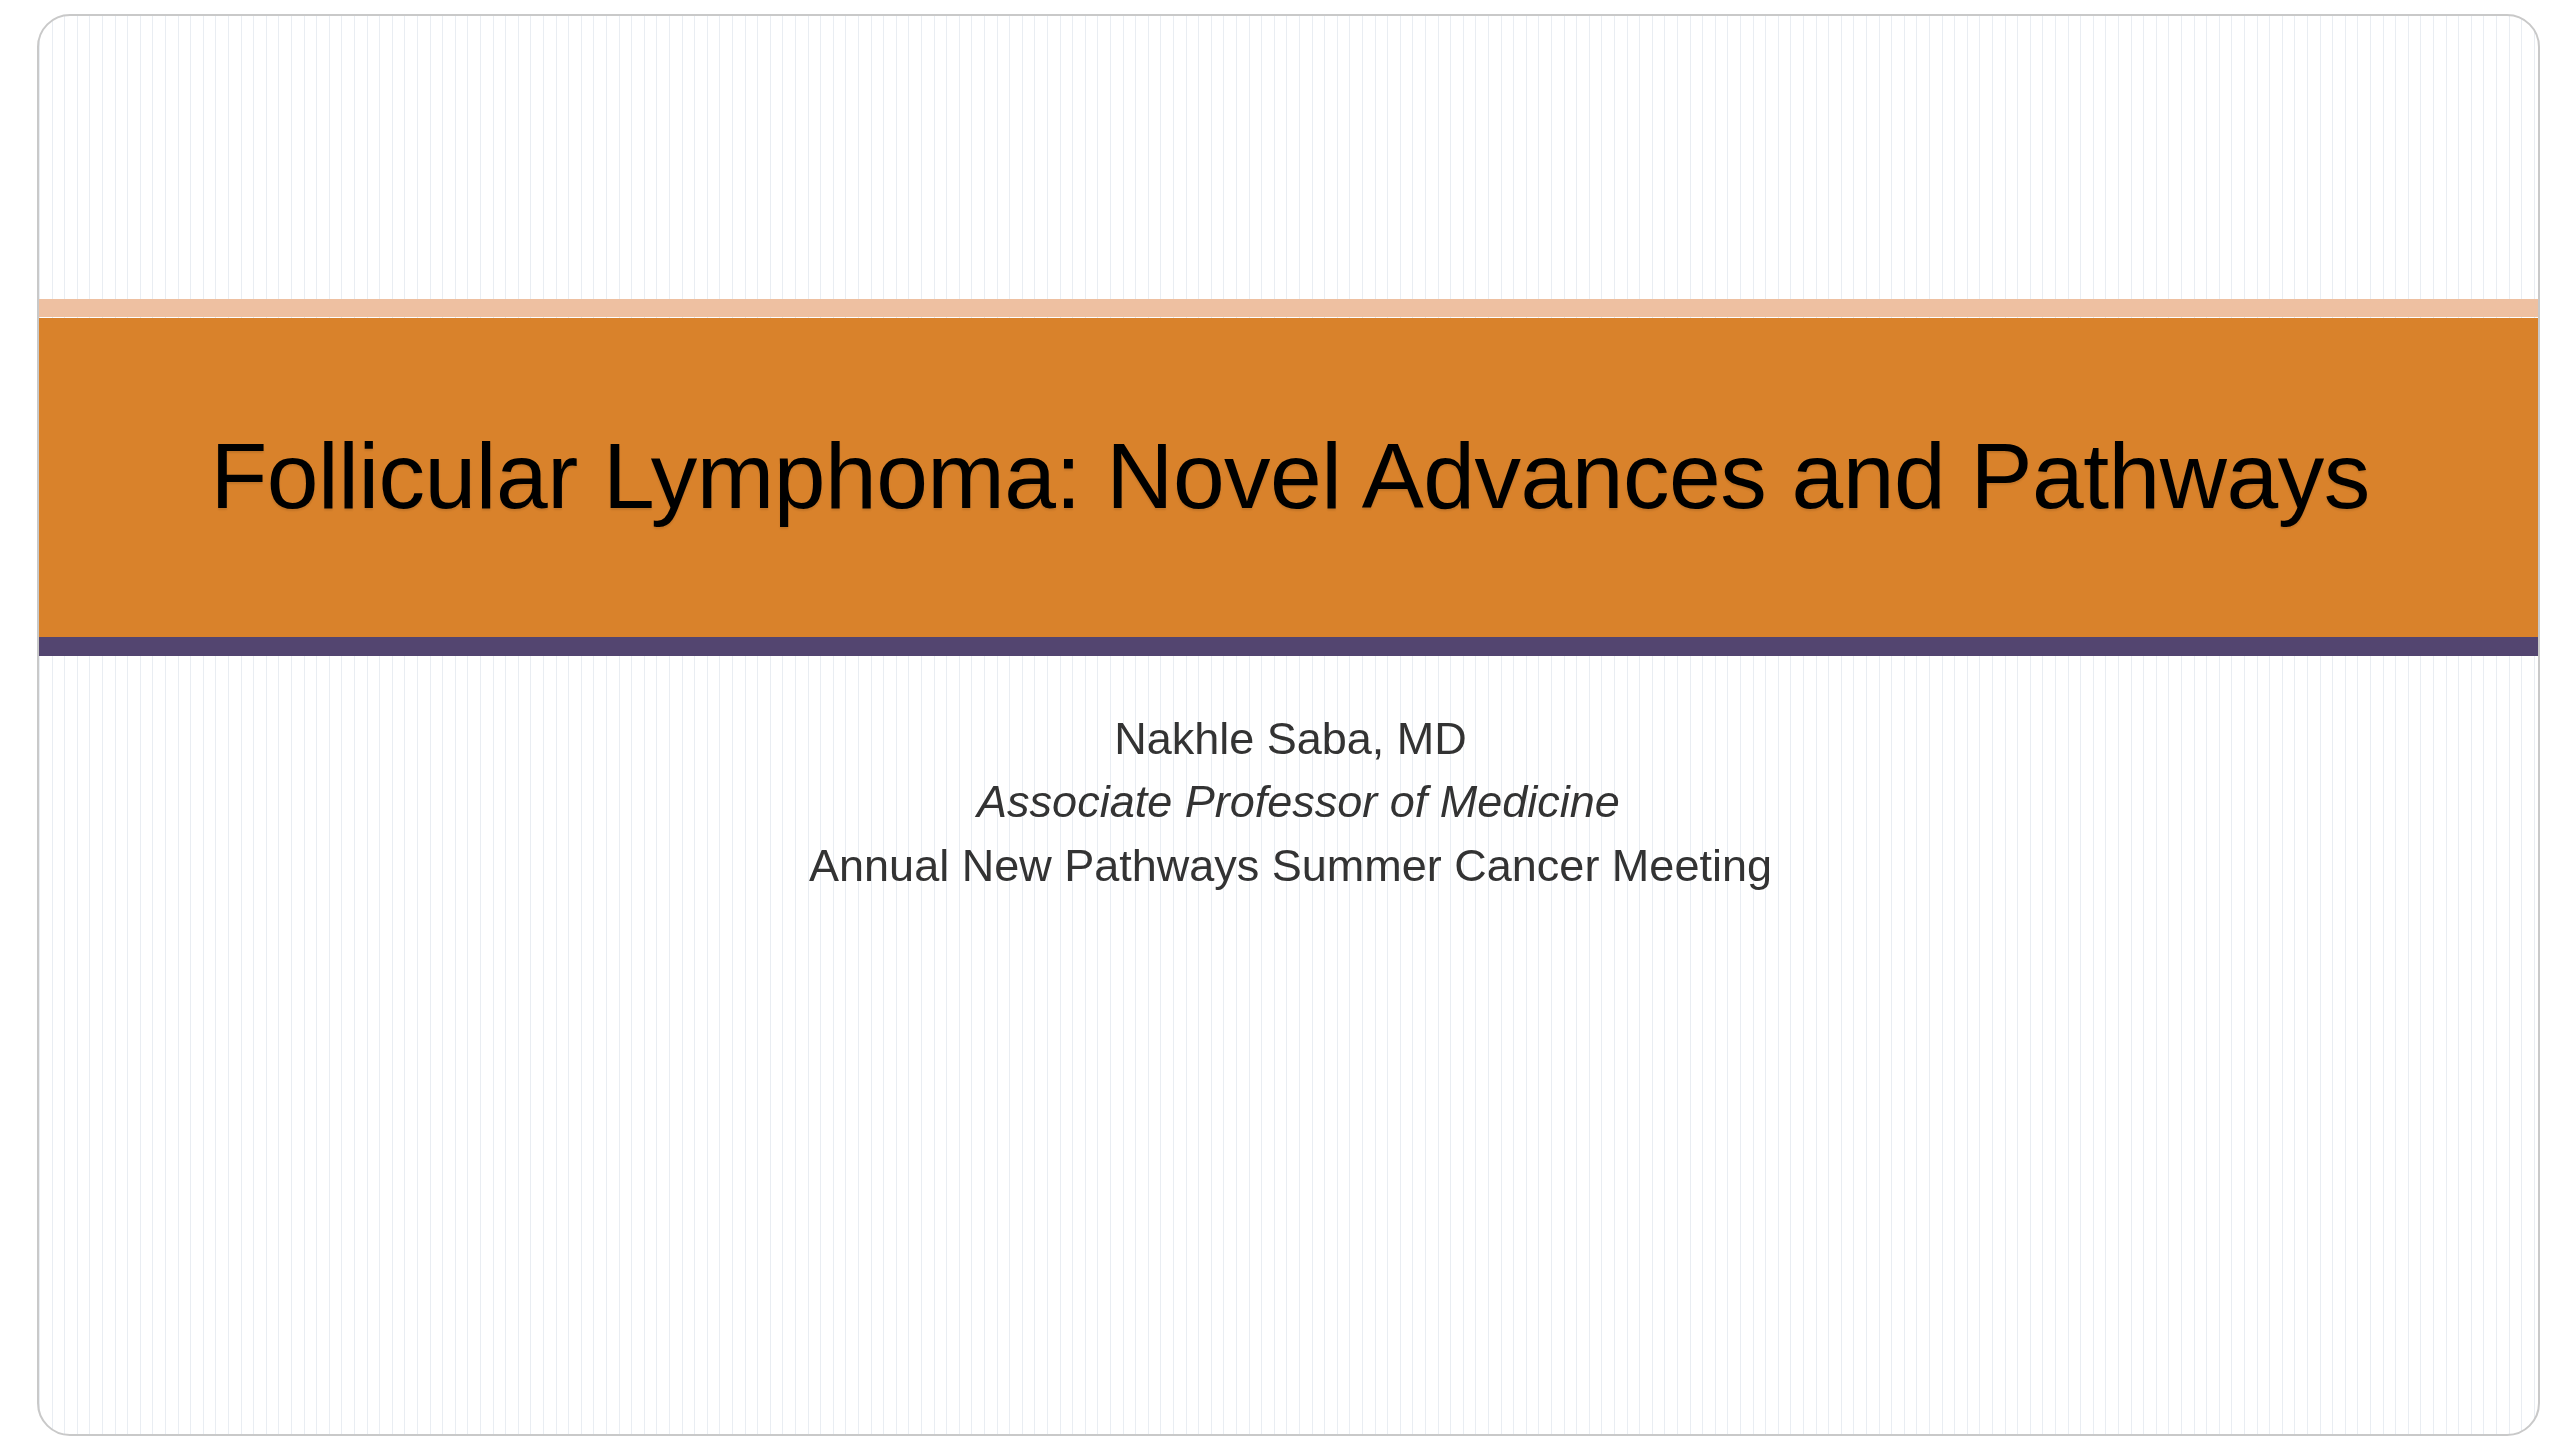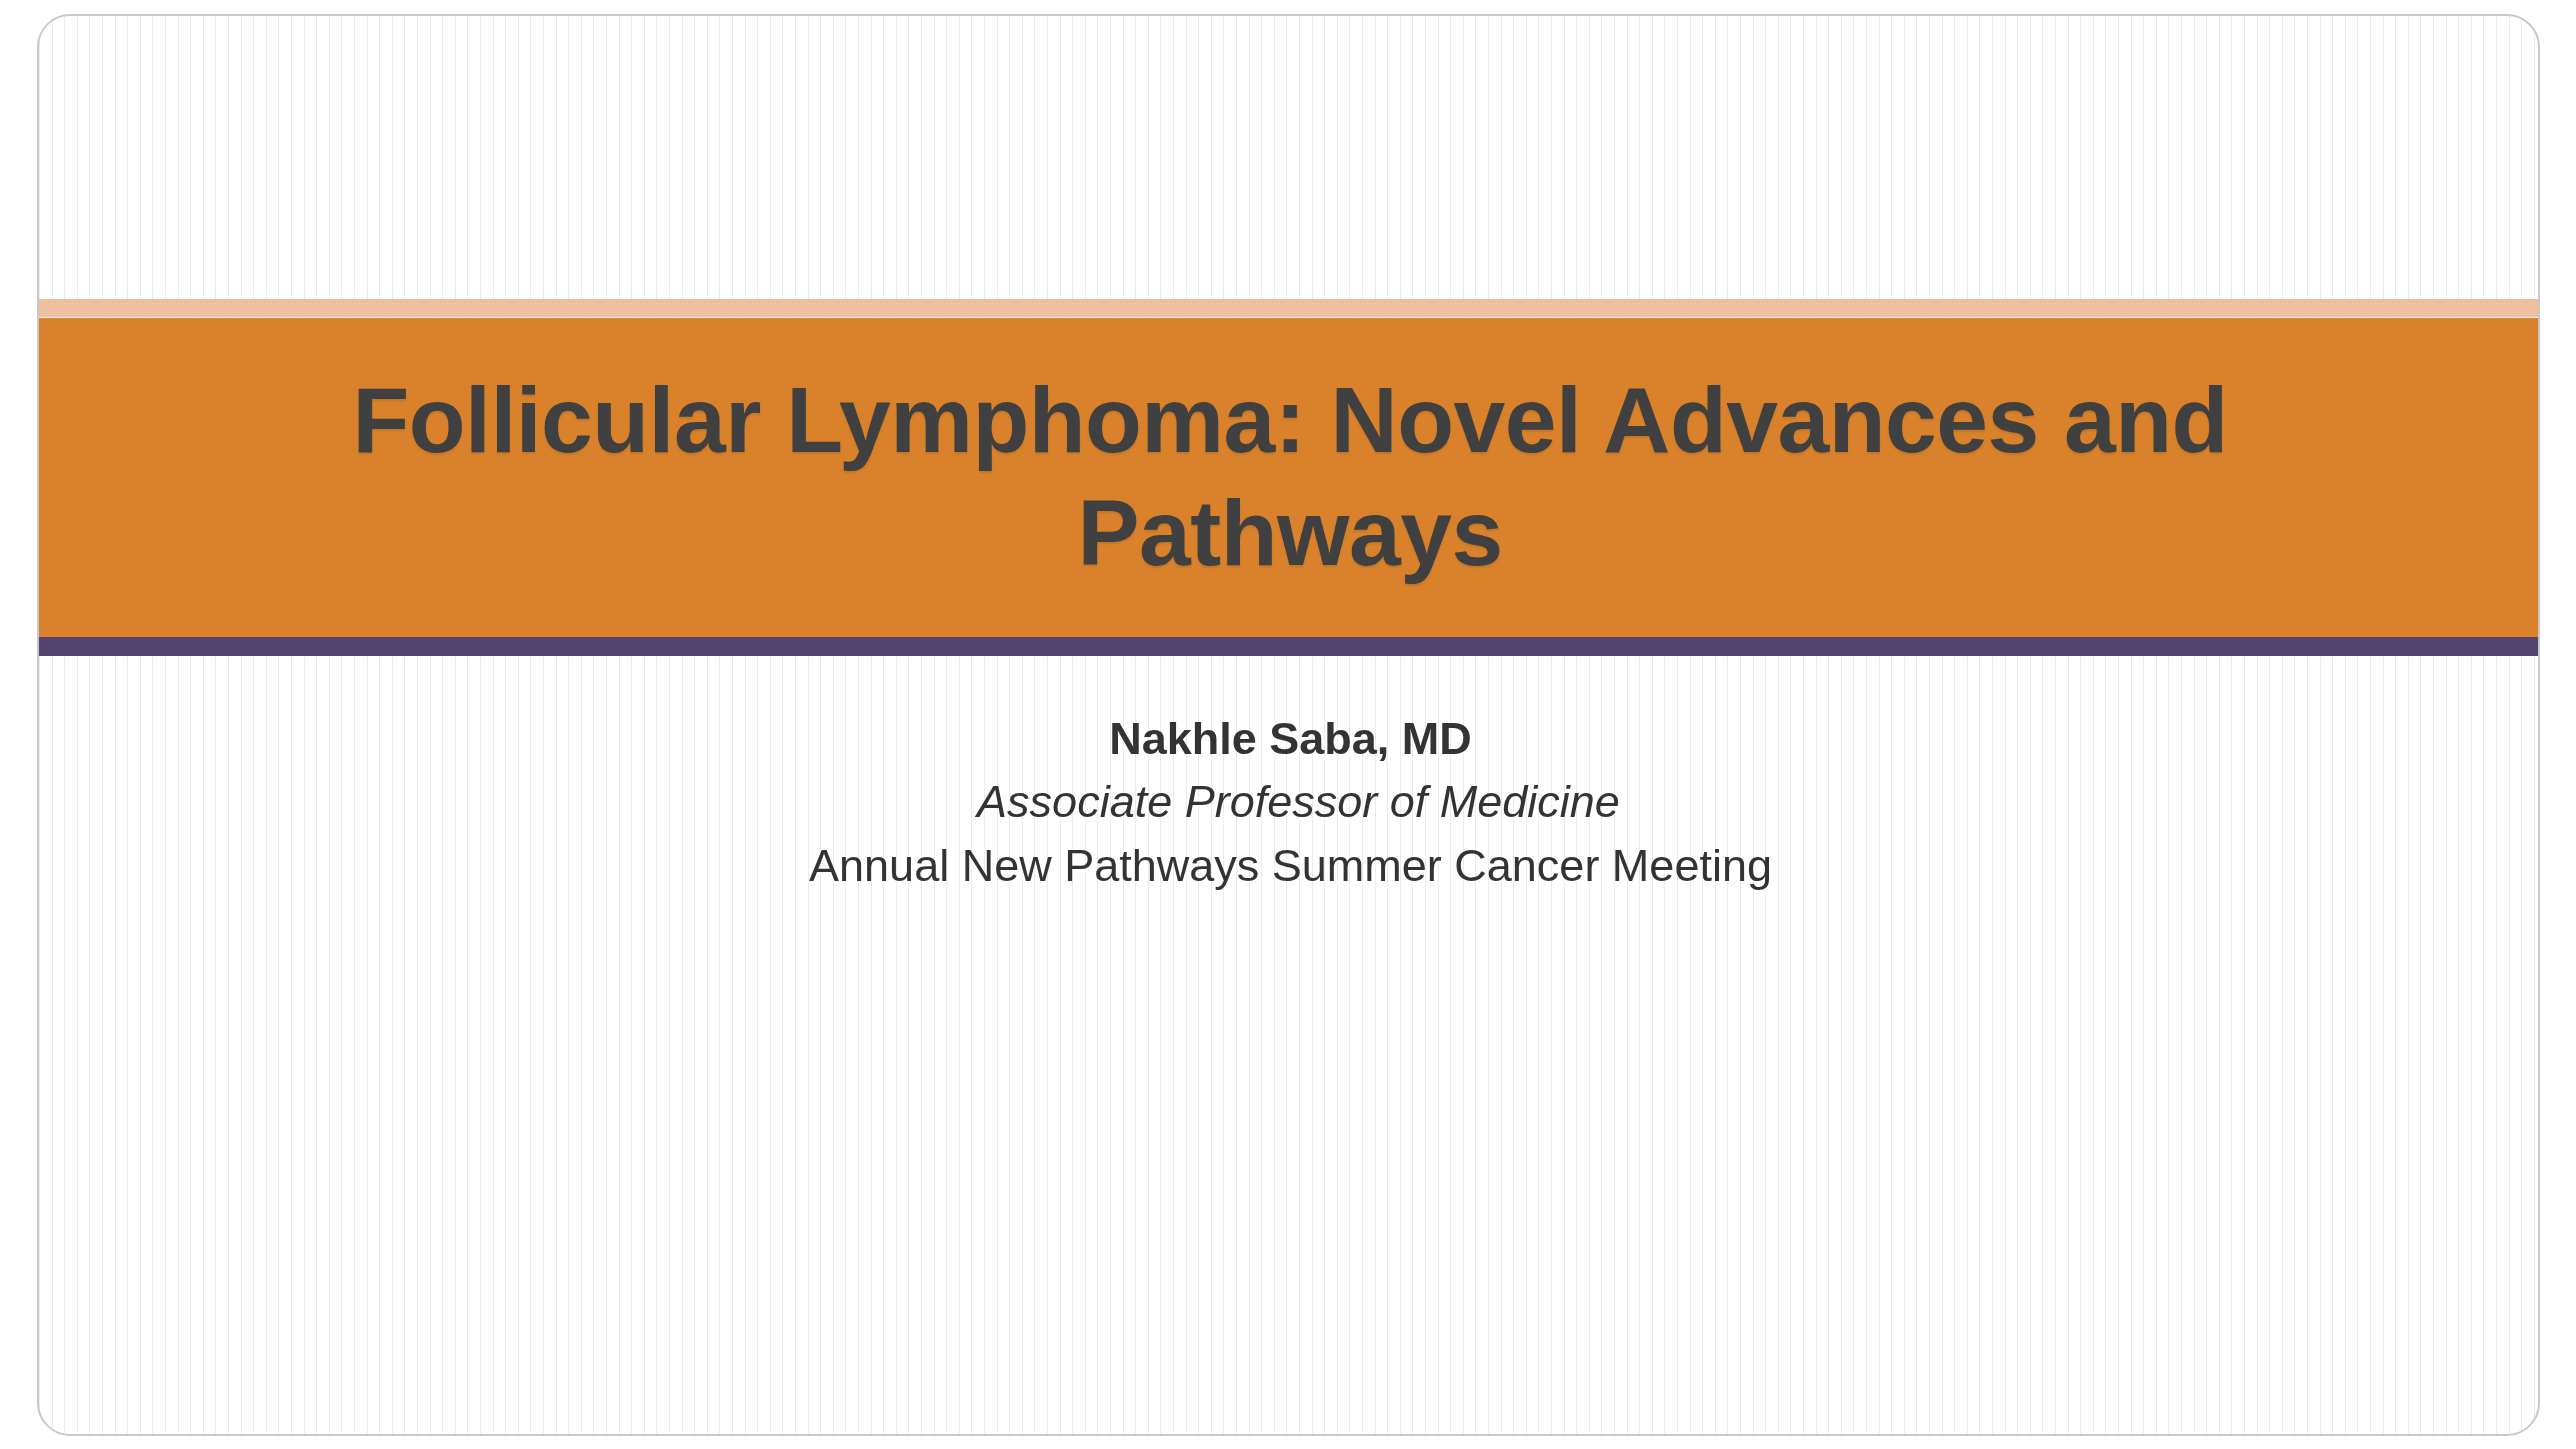--- a/index.html
+++ b/index.html
@@ -51,22 +51,22 @@
     top: 302px;
     width: 2510px;
     height: 319px;
     background: #d9822b;
     display: flex;
     align-items: center;
     justify-content: center;
   }
 
   .title-text {
-    color: #404040;
-    font-weight: bold;
+    color: #000000;
+    font-weight: normal;
     font-size: 93px;
     line-height: 1.22;
     text-align: center;
     letter-spacing: -0.5px;
     padding: 0 116px;
     text-shadow: 0 1.9px 1.9px rgba(0,0,0,0.10);
   }
 
   
   .bottom-rule {
@@ -85,21 +85,21 @@
     width: 2503px;
     text-align: center;
     color: #3a3a3a;
   }
 
   .sub-line {
     font-size: 45px;
     line-height: 1.42;
     color: #333333;
   }
-  .sub-line.bold   { font-weight: bold; }
+  .sub-line.bold   { font-weight: normal; }
   .sub-line.italic { font-style: italic; padding-left: 16px; }
 </style>
 </head>
 <body>
 
 <div class="slide">
 
   <div class="top-rule"></div>
 
   <div class="title-band">

